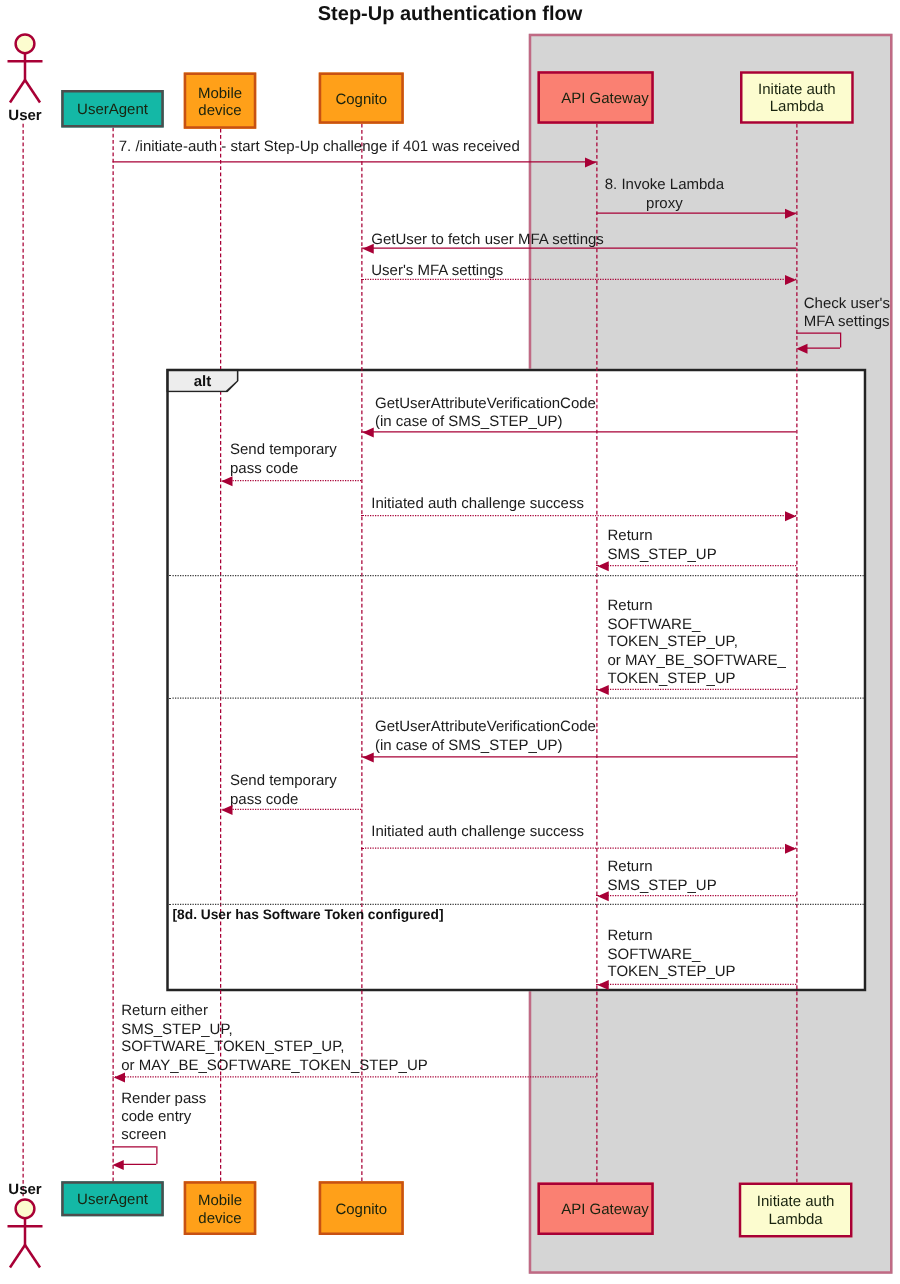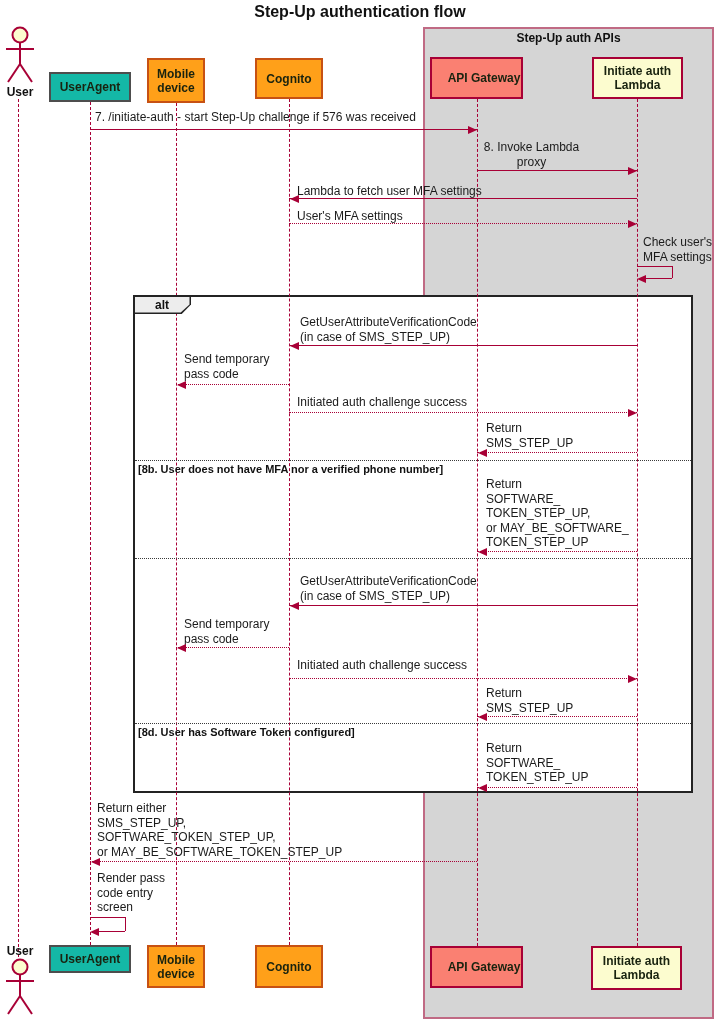--- a/index.html
+++ b/index.html
@@ -19,21 +19,21 @@
   .grayband-label{
     position:absolute;left:423px;top:31px;width:291px;text-align:center;
     font-size:12px;font-weight:bold;color:#111;z-index:4;
   }
   
   .lifeline{position:absolute;width:0;border-left:1.5px dashed #a80036;z-index:3;}
   
   .pbox{
     position:absolute;box-sizing:border-box;border:2px solid #a80036;
     display:flex;align-items:center;justify-content:center;text-align:center;
-    font-size:12px;font-weight:bold;color:#19230f;white-space:pre-line;z-index:6;line-height:14px;
+    font-size:12px;font-weight:normal;color:#19230f;white-space:pre-line;z-index:6;line-height:14px;
   }
   .pbox.green{background:#14b8a6;border-color:#4d4d4d;}
   .pbox.orange{background:#ffa019;border-color:#c75113;}
   .pbox.salmon{background:#fa8072;border-color:#a80036;padding-left:15px;}
   .pbox.paleyellow{background:#fcfccf;border-color:#a80036;}
   
   .actor{position:absolute;z-index:6;}
   .actor-label{position:absolute;width:44px;text-align:center;font-size:12px;font-weight:bold;color:#111;z-index:6;}
   
   .alt-frame{
@@ -64,48 +64,46 @@
   .arrowhead.left{border-top:4px solid transparent;border-bottom:4px solid transparent;border-right:9px solid #a80036;}
 </style>
 </head>
 <body>
 
 <div id="stage">
 
   <div class="title">Step-Up authentication flow</div>
 
   <div class="grayband"></div>
-  <div class="grayband-label">Step-Up auth APIs</div>
 
   <div class="lifeline" style="left:18px;top:99px;height:858px;"></div>
   <div class="lifeline" style="left:90px;top:102px;height:843px;"></div>
   <div class="lifeline" style="left:176px;top:103px;height:842px;"></div>
   <div class="lifeline" style="left:289px;top:99px;height:846px;"></div>
   <div class="lifeline" style="left:477px;top:99px;height:847px;"></div>
   <div class="lifeline" style="left:637px;top:99px;height:847px;"></div>
 
   <div class="alt-frame"></div>
   <div class="alt-tab">
     <div class="alt-tab-inner">alt</div>
   </div>
   <div class="divider" style="top:460px;"></div>
-  <div class="guard" style="left:138px;top:463px;">[8b. User does not have MFA nor a verified phone number]</div>
   <div class="divider" style="top:558px;"></div>
   <div class="divider" style="top:723px;"></div>
   <div class="guard" style="left:138px;top:726px;">[8d. User has Software Token configured]</div>
 
   <div id="messages">
-      <div class="msg-label" style="left: 95px; top: 110px;">7. /initiate-auth - start Step-Up challenge if 576 was received</div>
+      <div class="msg-label" style="left: 95px; top: 110px;">7. /initiate-auth - start Step-Up challenge if 401 was received</div>
       <div class="msg-line" style="left: 90px; width: 387px; top: 129px;"></div>
       <div class="arrowhead right" style="top: 126px; left: 468px;"></div>
       <div class="msg-label center" style="left: 479px; top: 140px; width: 105px;">8. Invoke Lambda
 proxy</div>
       <div class="msg-line" style="left: 477px; width: 160px; top: 170px;"></div>
       <div class="arrowhead right" style="top: 167px; left: 628px;"></div>
-      <div class="msg-label" style="left: 297px; top: 184px;">Lambda to fetch user MFA settings</div>
+      <div class="msg-label" style="left: 297px; top: 184px;">GetUser to fetch user MFA settings</div>
       <div class="msg-line" style="left: 289px; width: 348px; top: 198px;"></div>
       <div class="arrowhead left" style="top: 195px; left: 290px;"></div>
       <div class="msg-label" style="left: 297px; top: 209px;">User's MFA settings</div>
       <div class="msg-line dashed" style="left: 289px; width: 348px; top: 223px;"></div>
       <div class="arrowhead right" style="top: 220px; left: 628px;"></div>
       <div class="msg-label" style="left: 643px; top: 235px;">Check user's
 MFA settings</div>
       <div class="msg-line" style="left: 637px; width: 35px; top: 266px;"></div>
       <div class="msg-vline" style="left: 672px; top: 266px; height: 12px;"></div>
       <div class="msg-line" style="left: 645px; width: 27px; top: 278px;"></div>

